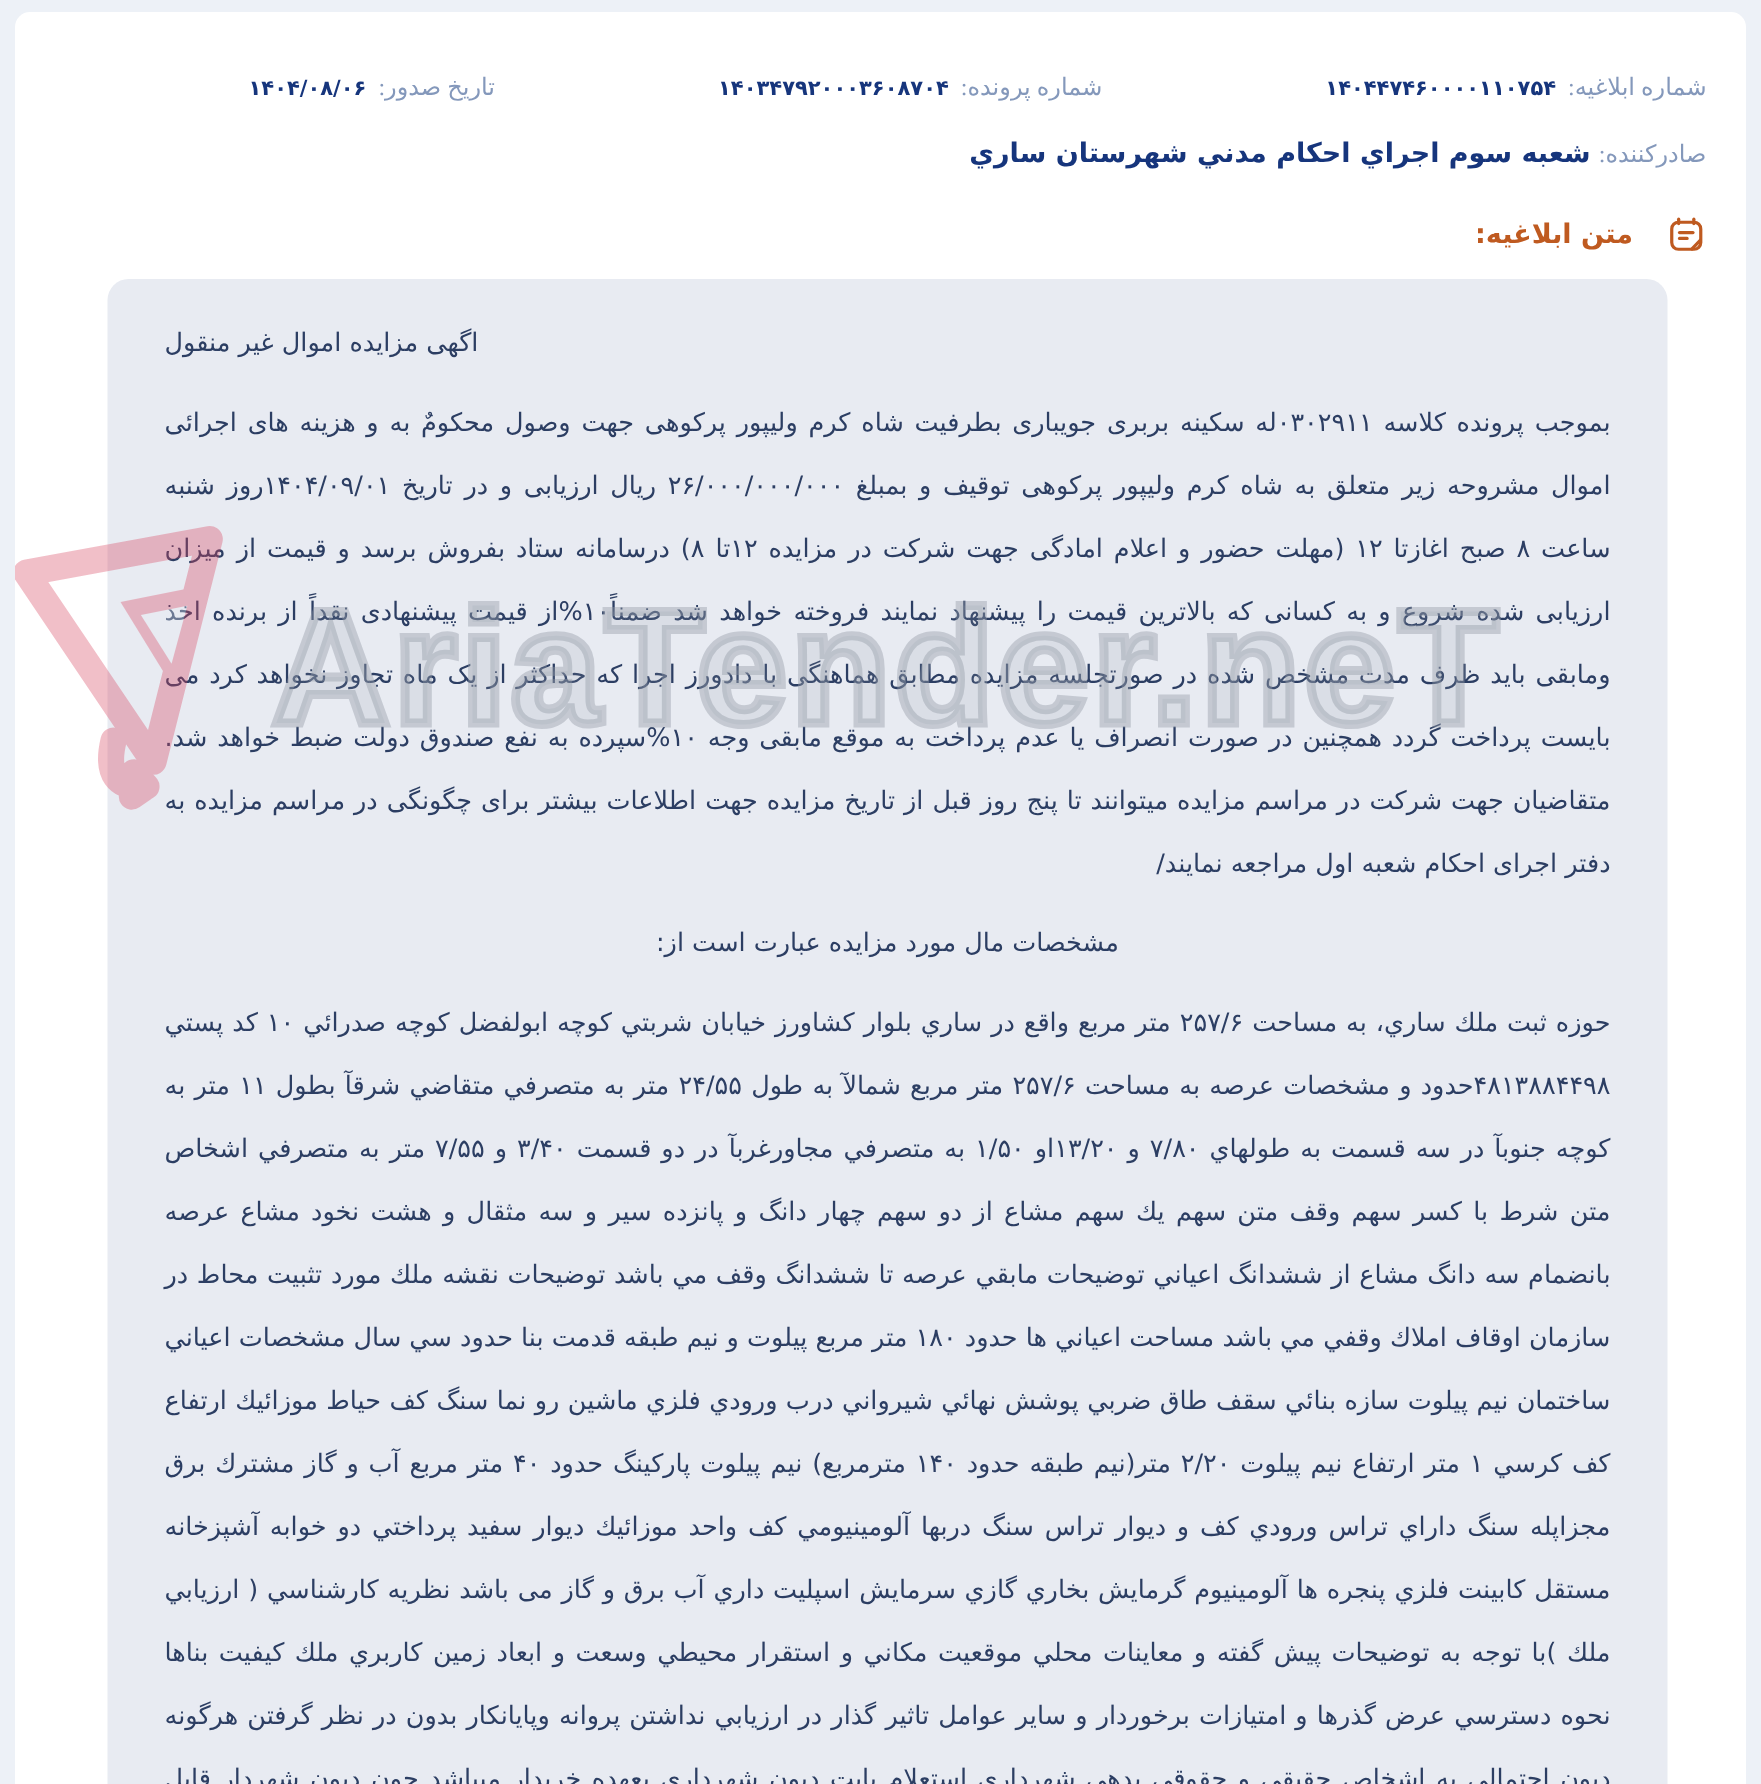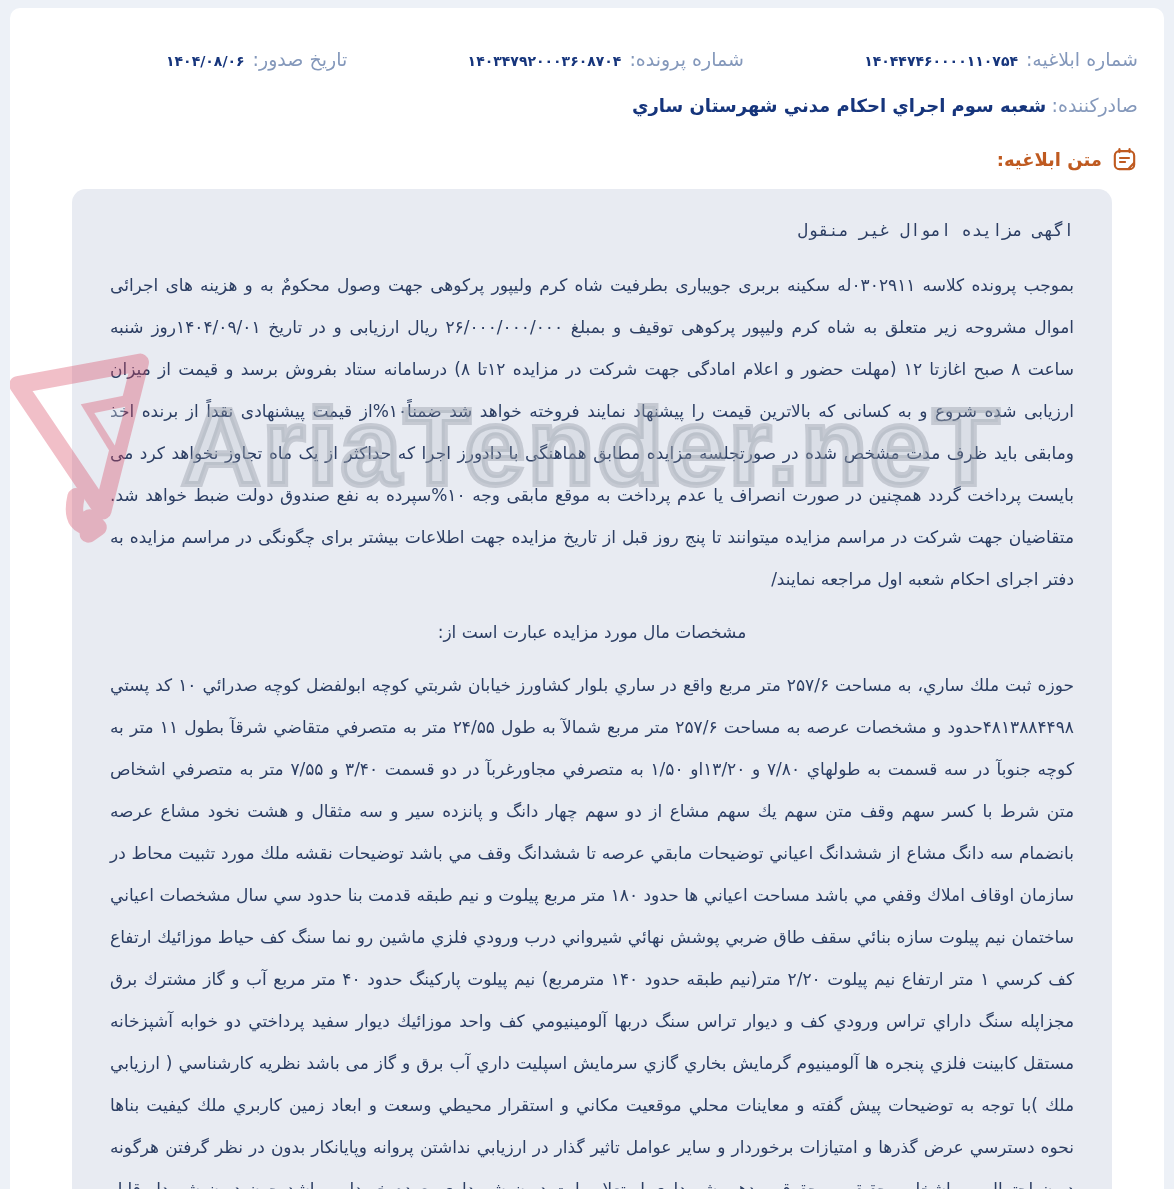--- a/index.html
+++ b/index.html
@@ -21,45 +21,45 @@
   }
   
   .hdr-row1 {
     display: flex;
     justify-content: space-between;
     align-items: baseline;
     padding-left: 130px;
     margin-bottom: 24px;
   }
   .hgroup { display: flex; align-items: baseline; gap: 8px; white-space: nowrap; }
-  .hlabel { color: #8498bb; font-size: 19px; }
+  .hlabel { color: #8498bb; font-size: 16px; font-family: Liberation Serif, serif; }
   .hvalue { color: #16357c; font-size: 14px; font-weight: bold; }
   .hdr-line { margin-bottom: 21px; font-size: 17px; }
   .hdr-line .hvalue { font-size: 18px; text-align: right; }
   .hdr-row4 {
     display: flex;
     align-items: center;
-    gap: 9px;
+    gap: 22px;
     margin-top: 30px;
     margin-bottom: 16px;
   }
   .orange-label { color: #bf5a20; font-size: 18px; font-weight: bold; }
   .note-icon { flex: 0 0 auto; display: inline-flex; }
   
   .body-box {
     position: relative;
     margin: 0 26px 0 36px;
     background: #e8ebf2;
     border-radius: 14px;
     padding: 22px 38px 46px 38px;
     color: #2c3e63;
     font-size: 17px;
     line-height: 42px;
   }
-  .body-title { text-align: right; margin-bottom: 11px; position: relative; z-index: 1; font-family: Liberation Mono, monospace; }
+  .body-title { text-align: left; margin-bottom: 11px; position: relative; z-index: 1; }
   .body-par  { text-align: justify; position: relative; z-index: 1; }
   .body-subtitle { text-align: center; margin-top: 11px; margin-bottom: 11px; position: relative; z-index: 1; }
   
   .watermark {
     position: absolute;
     top: 148px;
     right: 110px;
     display: flex;
     align-items: center;
     gap: 6px;

